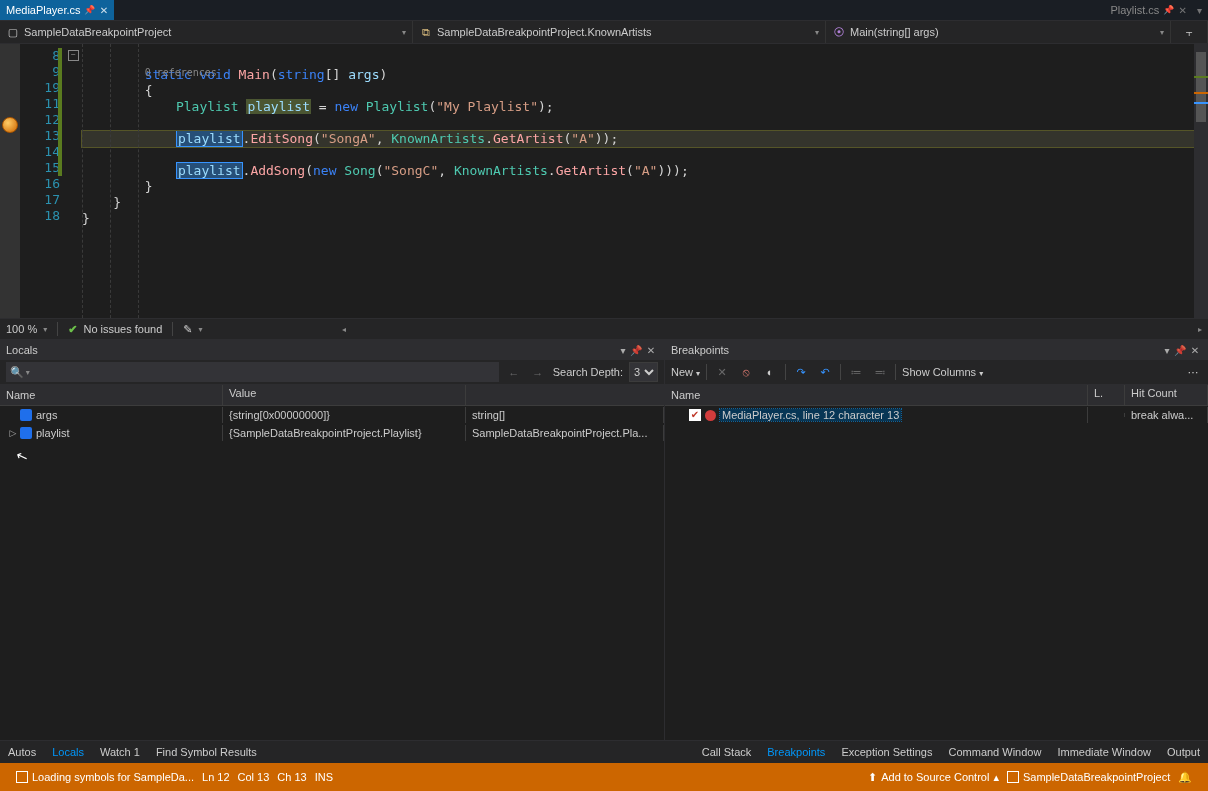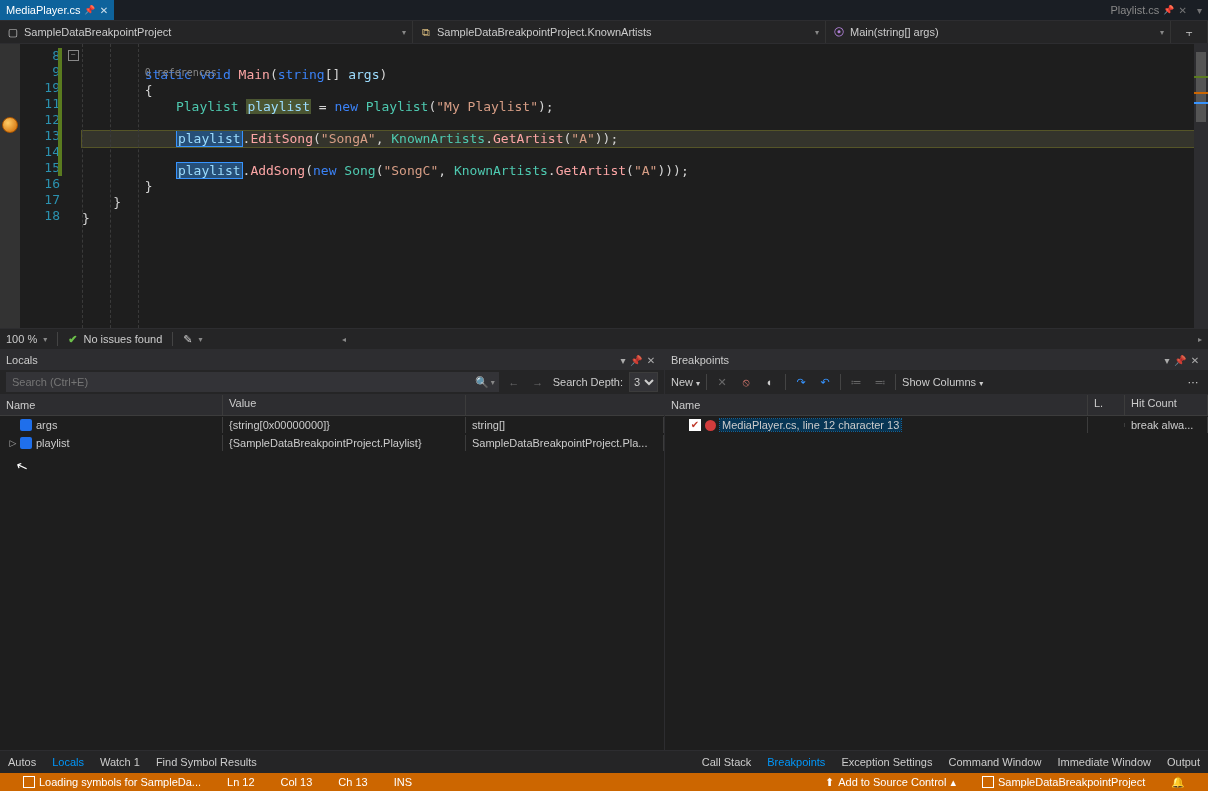--- a/index.html
+++ b/index.html
@@ -77,21 +77,21 @@
 .bp-dot{width:11px;height:11px;border-radius:50%;background:#d13c3c;display:inline-block}
 .bp-check{width:12px;height:12px;background:#fff;color:#c0392b;font-size:10px;line-height:12px;text-align:center}
 .bp-label{background:#073655;outline:1px dotted #0e639c;padding:0 2px}
 .cursor-img{position:absolute;left:16px;top:6px;font-size:14px;color:#fff;transform:rotate(-20deg)}
 
 .tool-tabs{height:22px;background:#252526;display:flex;align-items:center;border-top:1px solid #2d2d30;font-size:11px}
 .tool-tabs .ttab{padding:0 8px;color:#ccc;height:100%;display:flex;align-items:center}
 .tool-tabs .ttab.active{color:#0097fb}
 .tool-tabs .spacer{flex:1}
 
-.status-bar{height:18px;background:#cc6600;color:#fff;display:flex;align-items:center;font-size:11px;padding:0 23px;gap:26px}
+.status-bar{height:28px;background:#cc6600;color:#fff;display:flex;align-items:center;font-size:11px;padding:0 16px;gap:8px}
 .status-bar .spacer{flex:1}
 .status-bar .seg{display:flex;align-items:center;gap:4px}
 .sq{width:10px;height:10px;border:1px solid #fff}
 </style>
 </head>
 <body>
 
 <div class="root">
 
   <div class="doc-tabs">
@@ -184,21 +184,20 @@
     <div class="panel left">
       <div class="panel-title">
         <span>Locals</span>
         <span class="spacer"></span>
         <span class="ctl">▾</span>
         <span class="ctl">📌</span>
         <span class="ctl">✕</span>
       </div>
       <div class="panel-toolbar">
         <div class="search-wrap">
-          <input placeholder="Search (Ctrl+E)" style="">
           <span style="font-size:11px">🔍</span>
           <span class="chev" style="font-size:8px;margin-left:2px">▾</span>
         </div>
         <span class="tb-btn dis">←</span>
         <span class="tb-btn dis">→</span>
         <span class="tb-text">Search Depth:</span>
         <select><option>3</option></select>
       </div>
       <div class="grid-head">
         <div class="col loc-name">Name</div>

